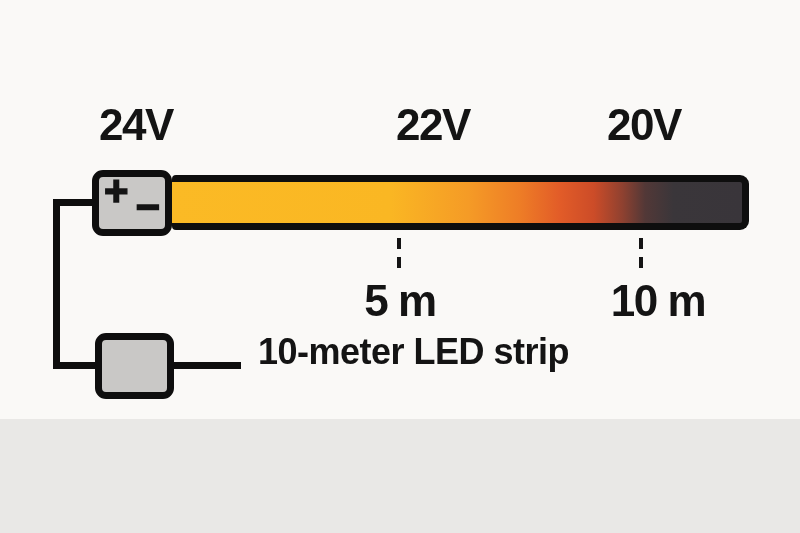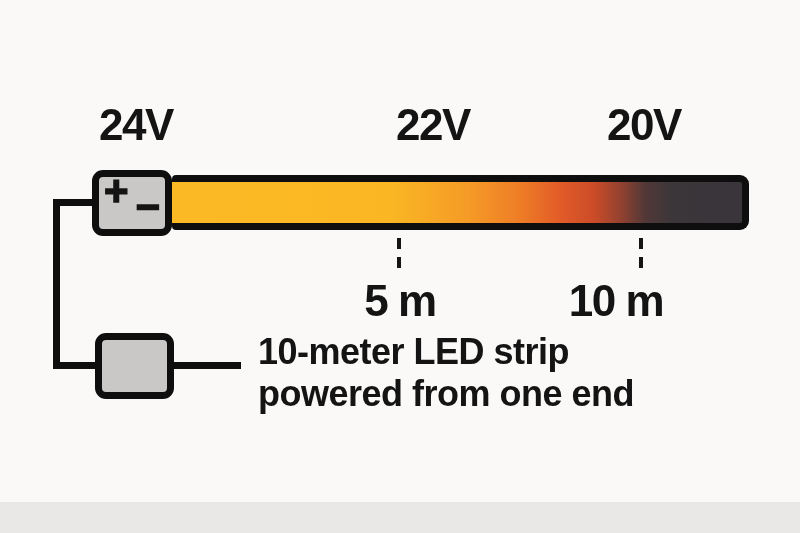--- a/index.html
+++ b/index.html
@@ -3,21 +3,21 @@
 <meta charset="utf-8">
 <style>
   html, body { margin: 0; padding: 0; }
   body {
     font-family: "Liberation Sans", "DejaVu Sans", sans-serif;
     background: #e9e8e6;
   }
   .canvas {
     position: relative;
     width: 800px;
-    height: 502px;
+    height: 419px;
     background: #FAF9F7;
     overflow: hidden;
   }
 
   
   .vlabel, .dlabel {
     position: absolute;
     transform: translateX(-50%);
     font-size: 44px;
     font-weight: bold;
@@ -25,21 +25,21 @@
     line-height: 44px;
     color: #141414;
     white-space: nowrap;
   }
   .v24 { left: 136px; top: 103px; }
   .v22 { left: 401px; top: 103px; margin-left: 32px; }
   .v20 { left: 644px; top: 103px; text-align: right; }
 
   .dlabel { top: 279px; }
   .d5  { left: 400px; }
-  .d10 { left: 616px; }
+  .d10 { left: 658px; }
 
   .caption {
     position: absolute;
     left: 258px;
     top: 331px;
     font-size: 36px;
     font-weight: bold;
     letter-spacing: -0.5px;
     line-height: 42px;
     color: #141414;
@@ -145,16 +145,15 @@
   <div class="tick-dash t2a"></div>
   <div class="tick-dash t2b"></div>
 
   <span class="dlabel d5">5 m</span>
   <span class="dlabel d10">10 m</span>
 
   <div class="psu"></div>
 
   <div class="caption">
     <div>10-meter LED strip</div>
-    <div>powered from one end</div>
   </div>
 
 </div>
 
 </body></html>

